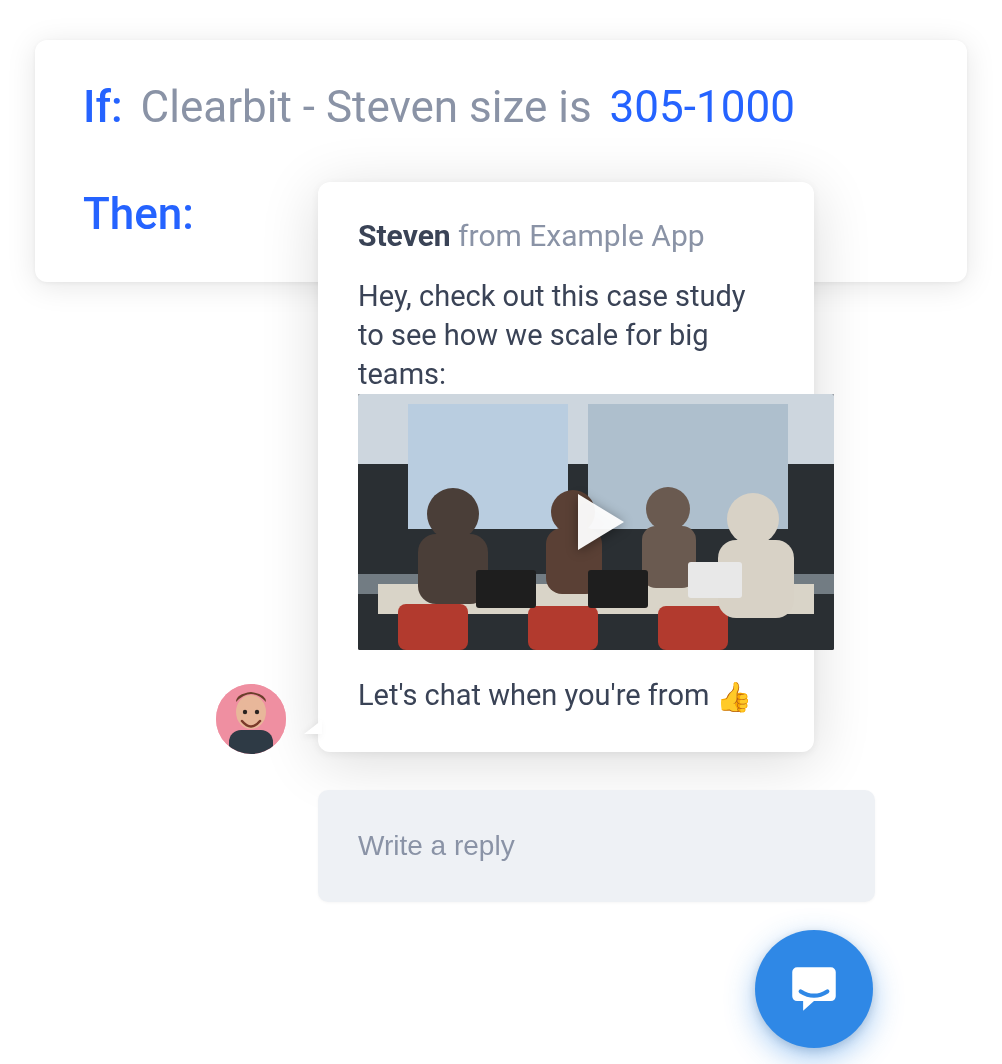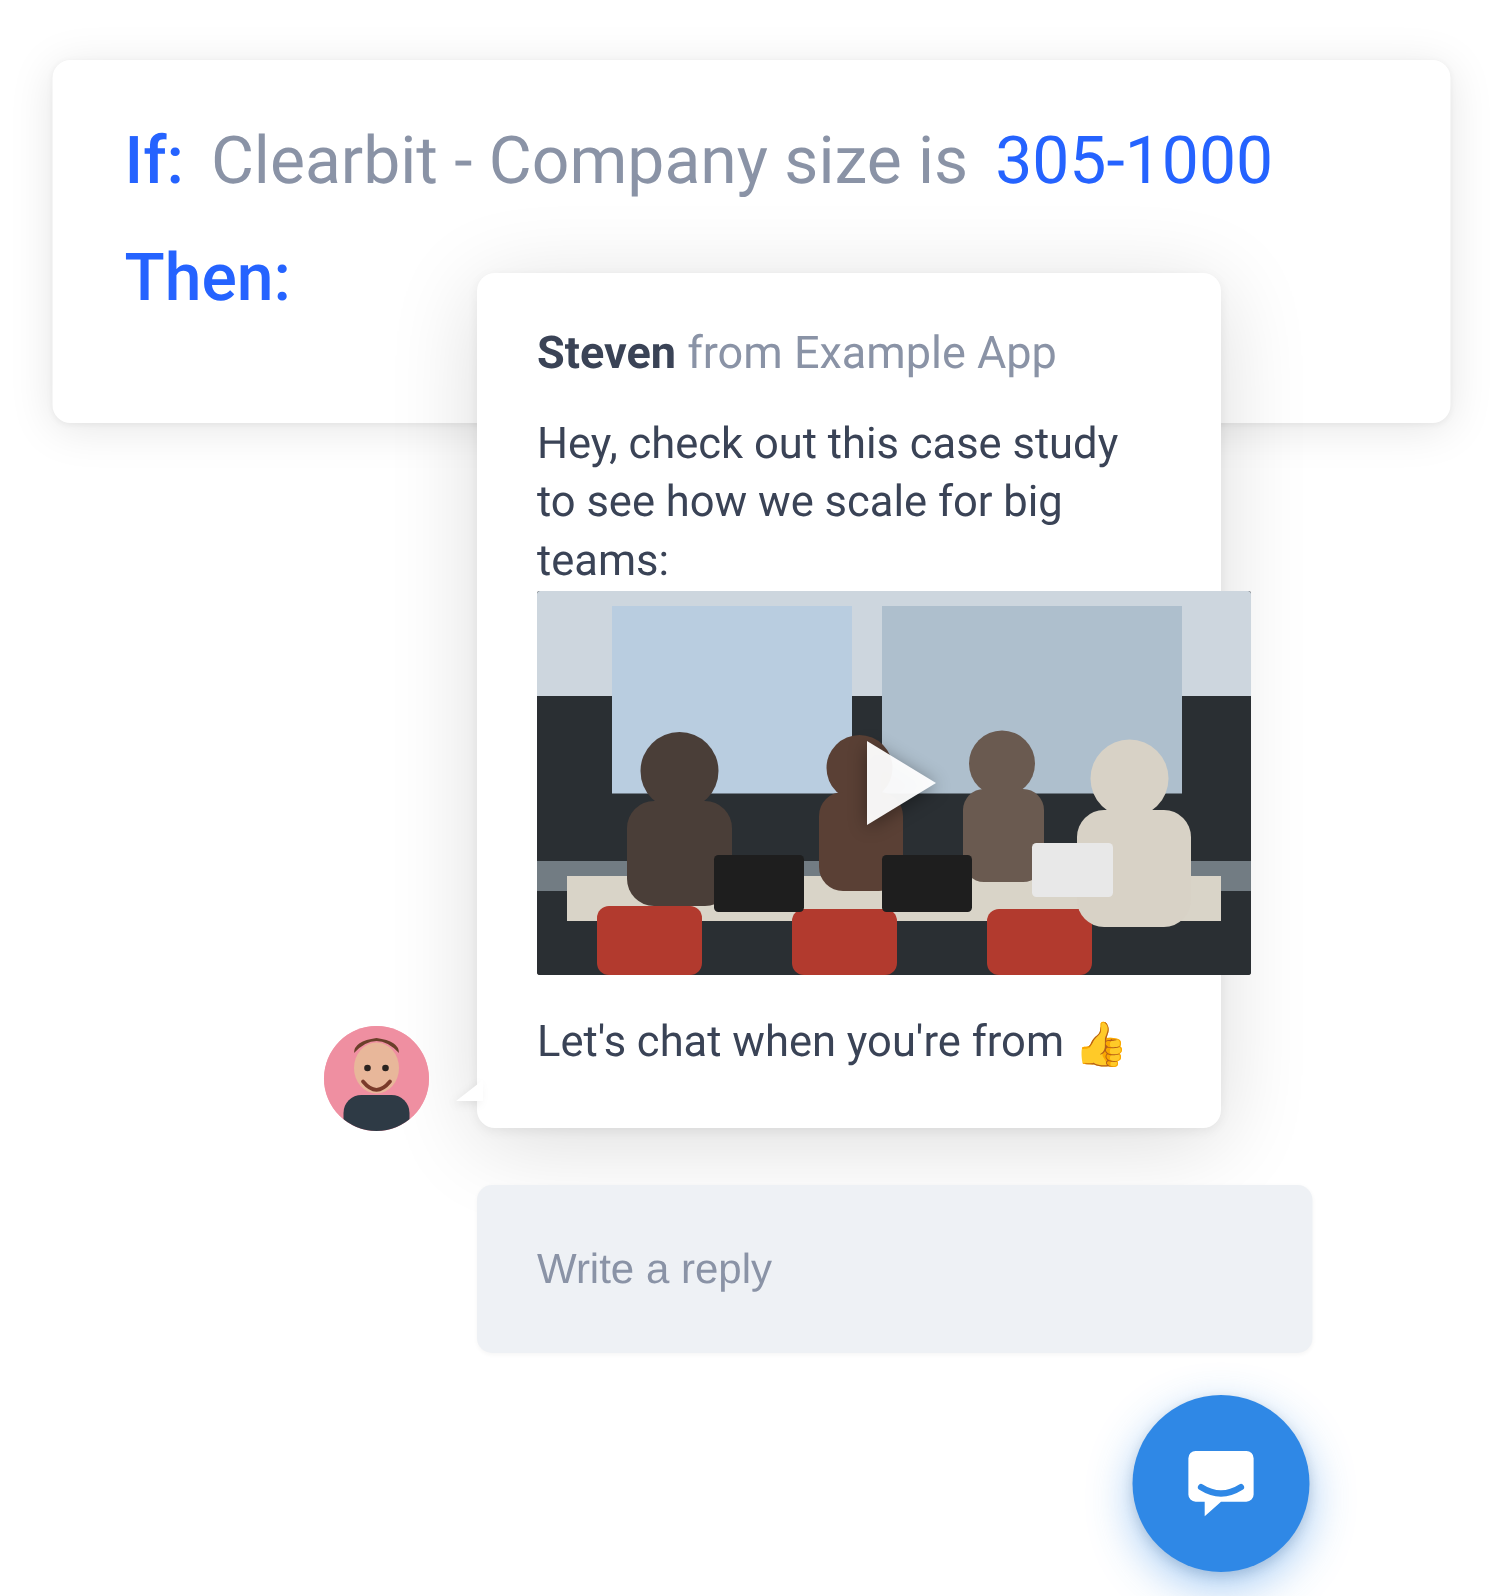--- a/index.html
+++ b/index.html
@@ -18,21 +18,21 @@
     width: 932px;
     height: 242px;
     background: #fff;
     border-radius: 12px;
     box-shadow: 0 4px 30px rgba(0,0,0,0.10), 0 1px 4px rgba(0,0,0,0.05);
     padding: 42px 48px;
     font-size: 44px;
     line-height: 1.15;
     color: #2a2f45;
   }
-  .rule-if-row { display: flex; align-items: baseline; flex-wrap: wrap; gap: 18px; margin-bottom: 27px; }
+  .rule-if-row { display: flex; align-items: baseline; flex-wrap: wrap; gap: 18px; margin-bottom: 56px; }
   .kw { color: #2563ff; font-weight: 500; }
   .attr { color: #8a93a6; font-weight: 400; }
   .val { color: #2563ff; font-weight: 400; }
   .rule-then-row { }
 
   .chat-bubble {
     position: absolute;
     top: 182px;
     left: 318px;
     width: 496px;
@@ -132,21 +132,21 @@
     cursor: pointer;
   }
   .launcher svg { width: 58px; height: 58px; }
 </style>
 </head>
 <body>
 
 <div class="rule-card">
   <div class="rule-if-row">
     <span class="kw">If:</span>
-    <span class="attr">Clearbit - Company size is</span>
+    <span class="attr">Clearbit - Steven size is</span>
     <span class="val">305-1000</span>
   </div>
   <div class="rule-then-row">
     <span class="kw">Then:</span>
   </div>
 </div>
 
 <div class="chat-bubble">
   <div class="chat-tail"></div>
   <div class="sender-line">

